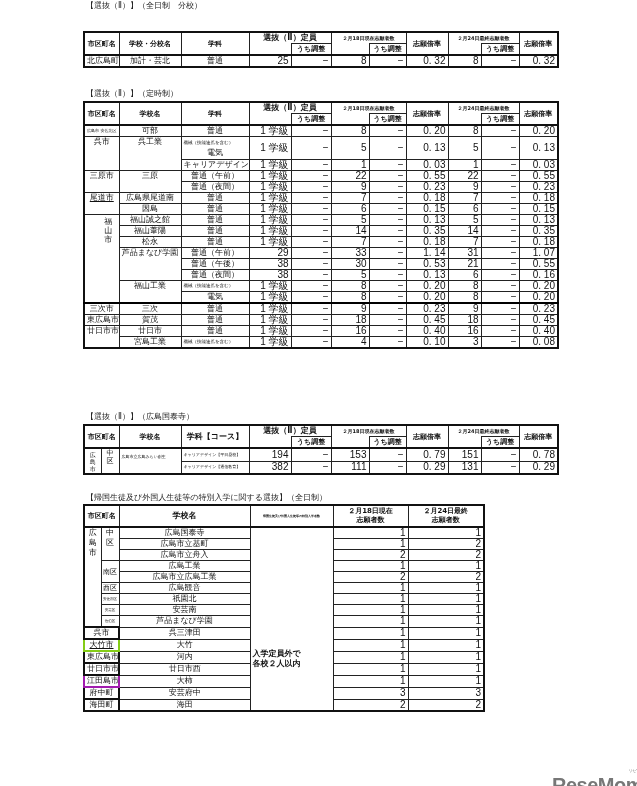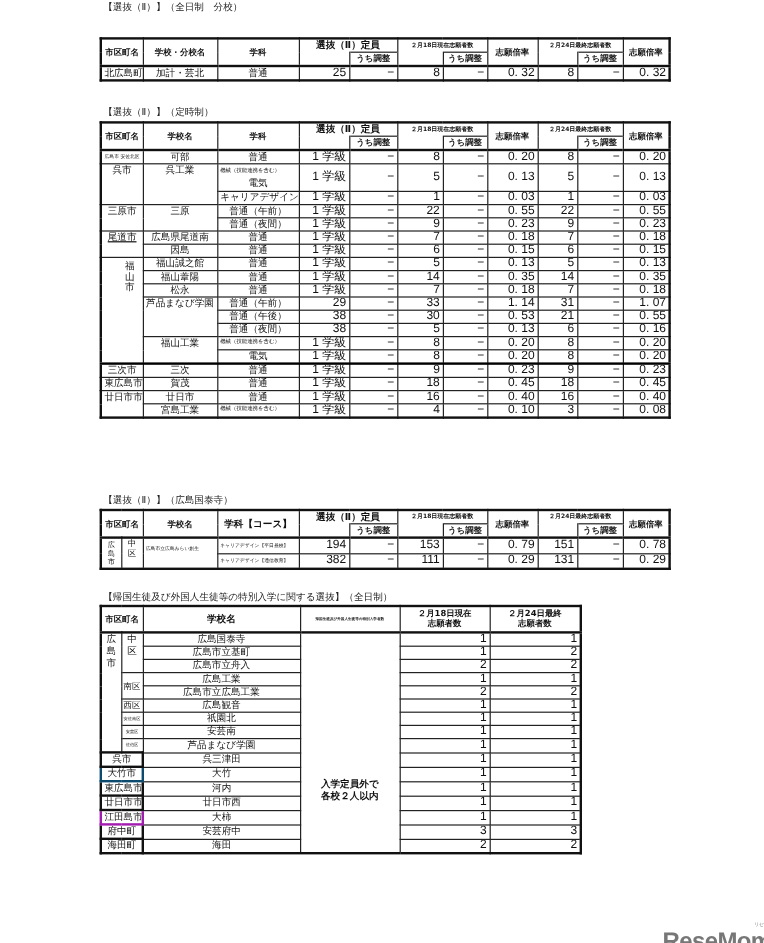--- a/index.html
+++ b/index.html
@@ -10,21 +10,21 @@
   th.big { font-size:8px; }
   th.tiny { font-size:5px; }
   table.t { border:2px solid #111; }
   .c { text-align:center; }
   .num { font-family:"Liberation Sans", sans-serif; font-size:10px; text-align:right; }
   .small { font-size:4.5px; }
   .xsmall { font-size:4px; }
   .hb { border-bottom:2px solid #111; }
   .logo { position:absolute; left:552px; top:750px; font-family:"Liberation Sans", sans-serif; font-weight:bold; font-size:20px; color:#777; letter-spacing:-0.5px;margin-top:24px; }
   .logo small { position:absolute; right:0; top:-6px; font-size:4px; font-weight:normal; color:#888; }
-  .note { font-weight:bold; font-size:8px; text-align:center; white-space:normal; line-height:10px;margin-left:20px; }
+  .note { font-weight:bold; font-size:8px; text-align:left; white-space:normal; line-height:10px;margin-left:20px; }
 </style>
 </head>
 <body>
 
 <div class="sec-title" style="top:0;">【選抜（Ⅱ）】（全日制　分校）</div>
 <table class="t" style="top:31px; width:474px;">
   <colgroup>
     <col style="width:35px">
       <col style="width:62px">
       <col style="width:68px">
@@ -502,21 +502,21 @@
     <td class="num">1</td>
   </tr>
 
   <tr>
     <td colspan="2" class="c" style="border:2px solid #111;">呉市</td>
     <td class="c">呉三津田</td>
     <td class="num">1</td>
     <td class="num">1</td>
   </tr>
   <tr>
-    <td colspan="2" class="c" style="border:2px solid #0c4a6e;">大竹市</td>
+    <td colspan="2" class="c" style="border:2px solid #84cc16;text-decoration:underline;">大竹市</td>
     <td class="c">大竹</td>
     <td class="num">1</td>
     <td class="num">1</td>
   </tr>
   <tr>
     <td colspan="2" class="c" style="border:2px solid #111;">東広島市</td>
     <td class="c">河内</td>
     <td class="num">1</td>
     <td class="num">1</td>
   </tr>

